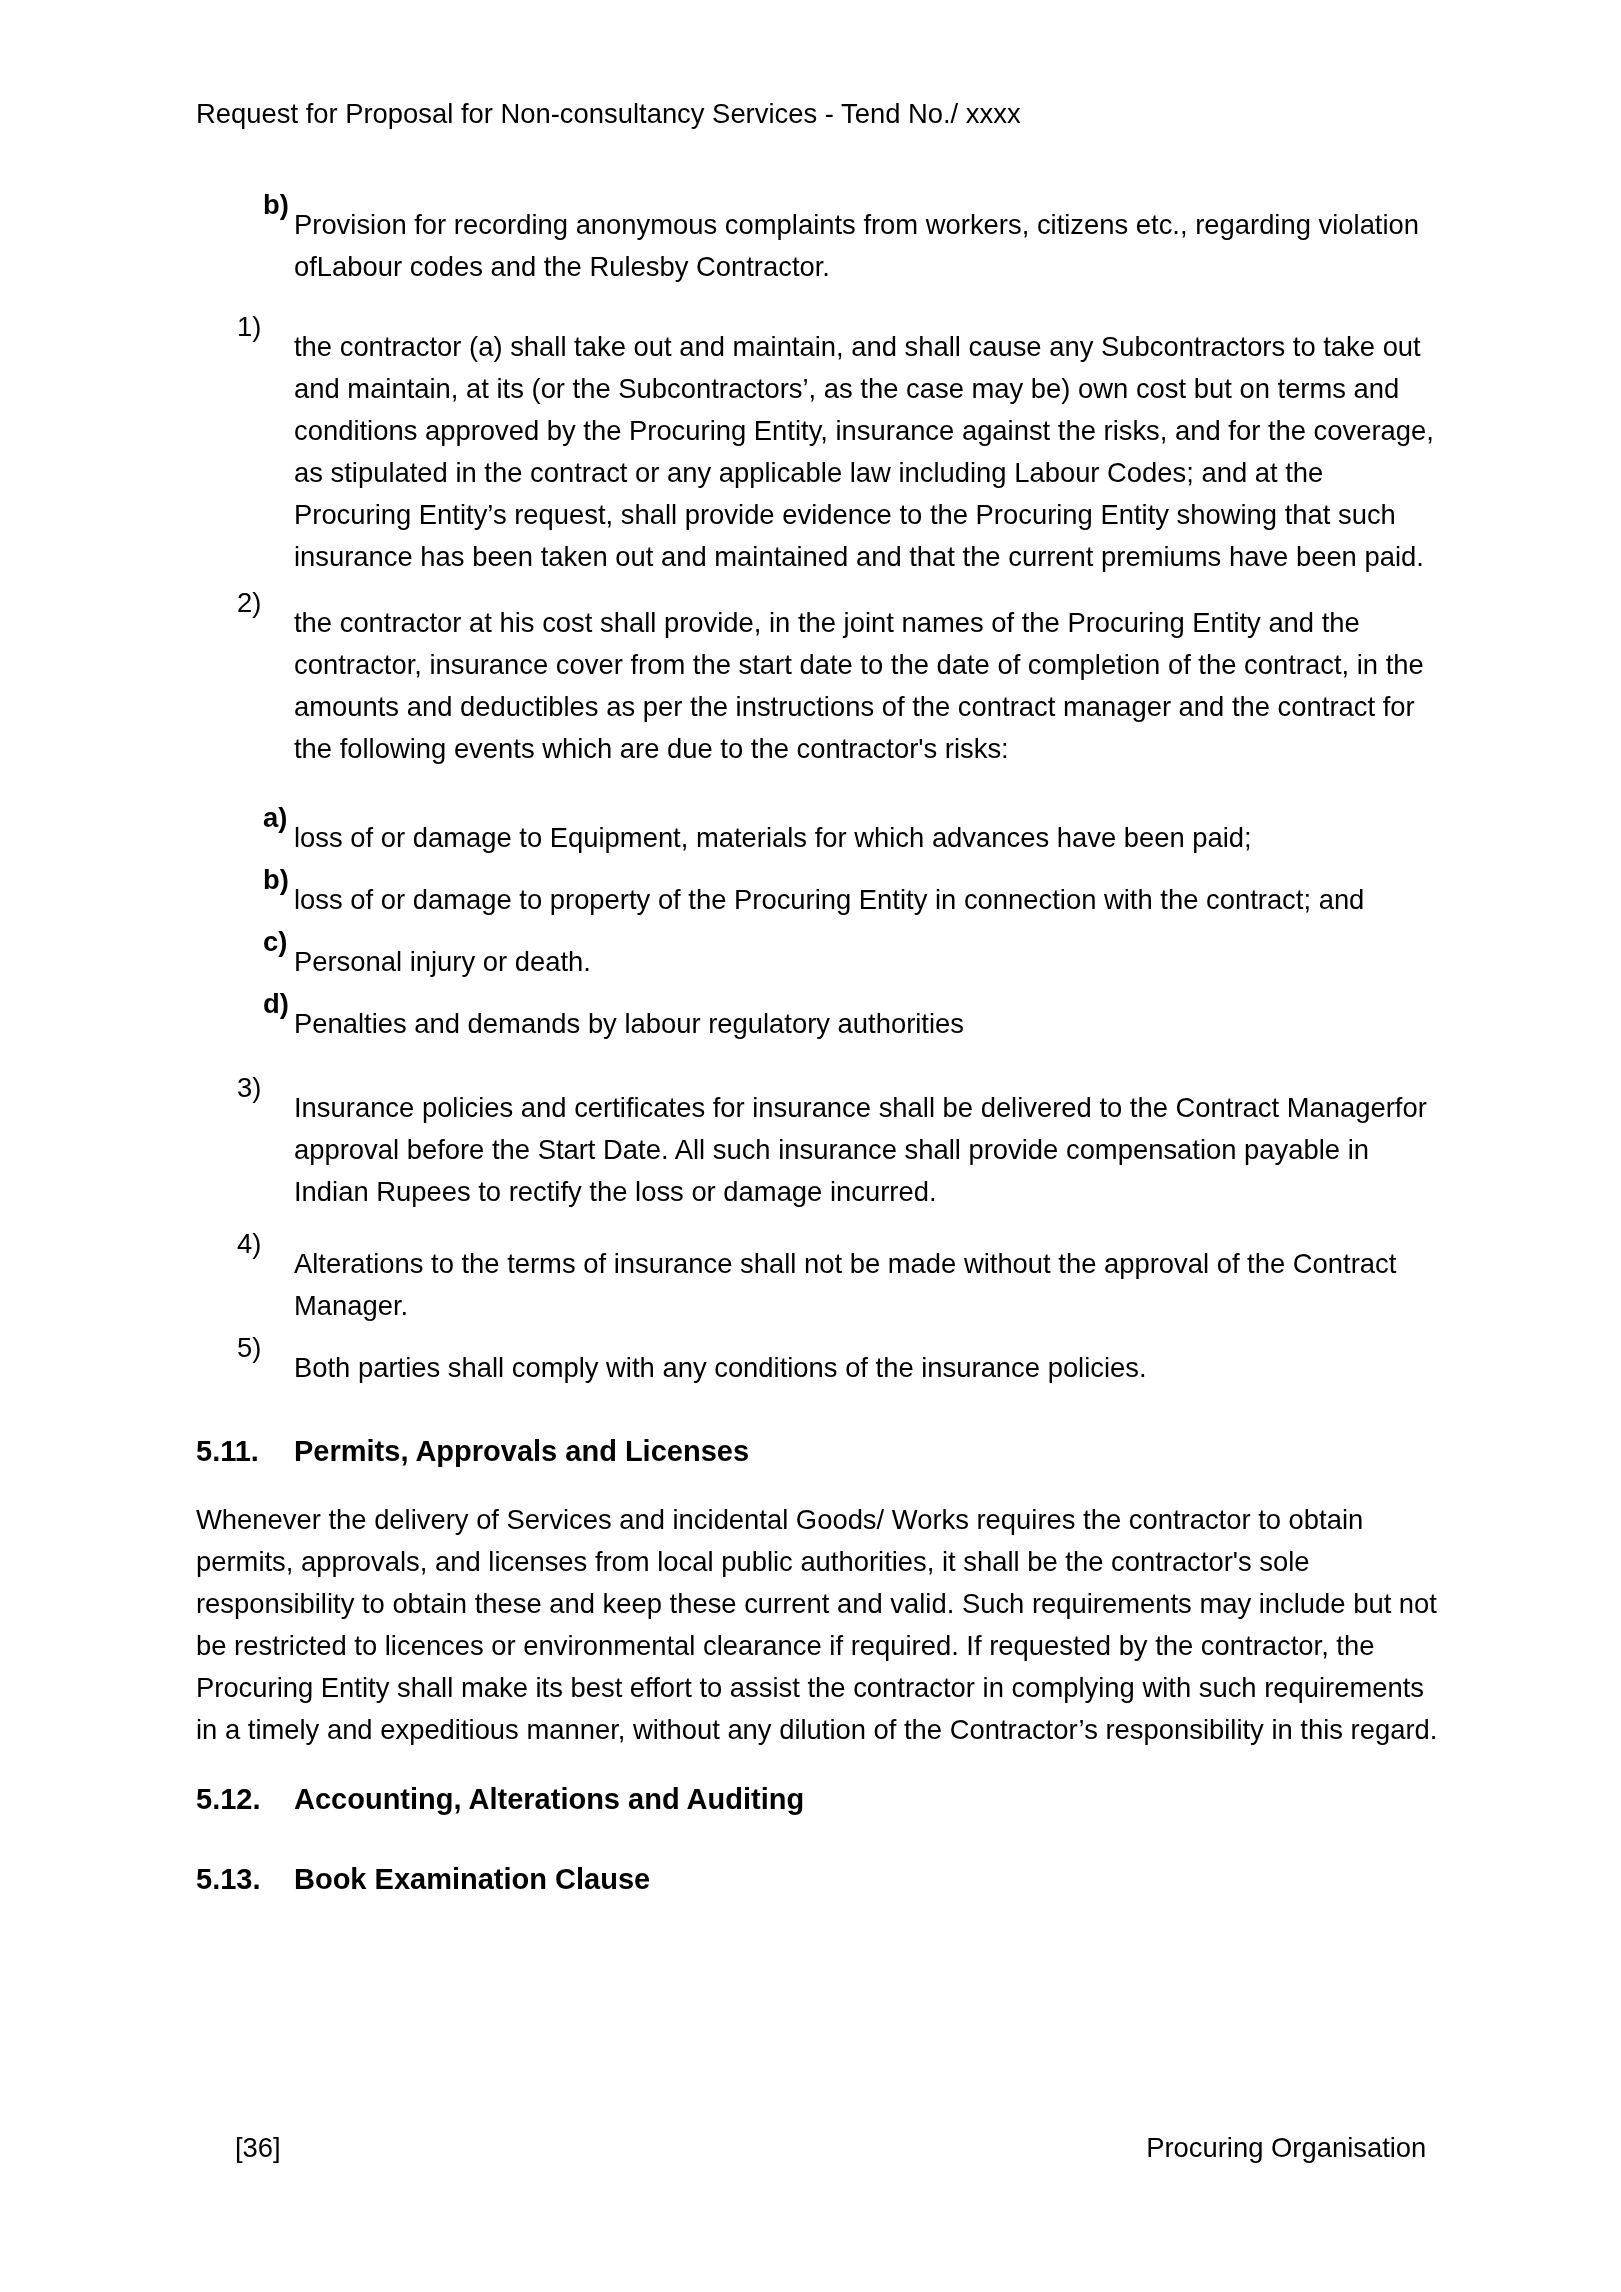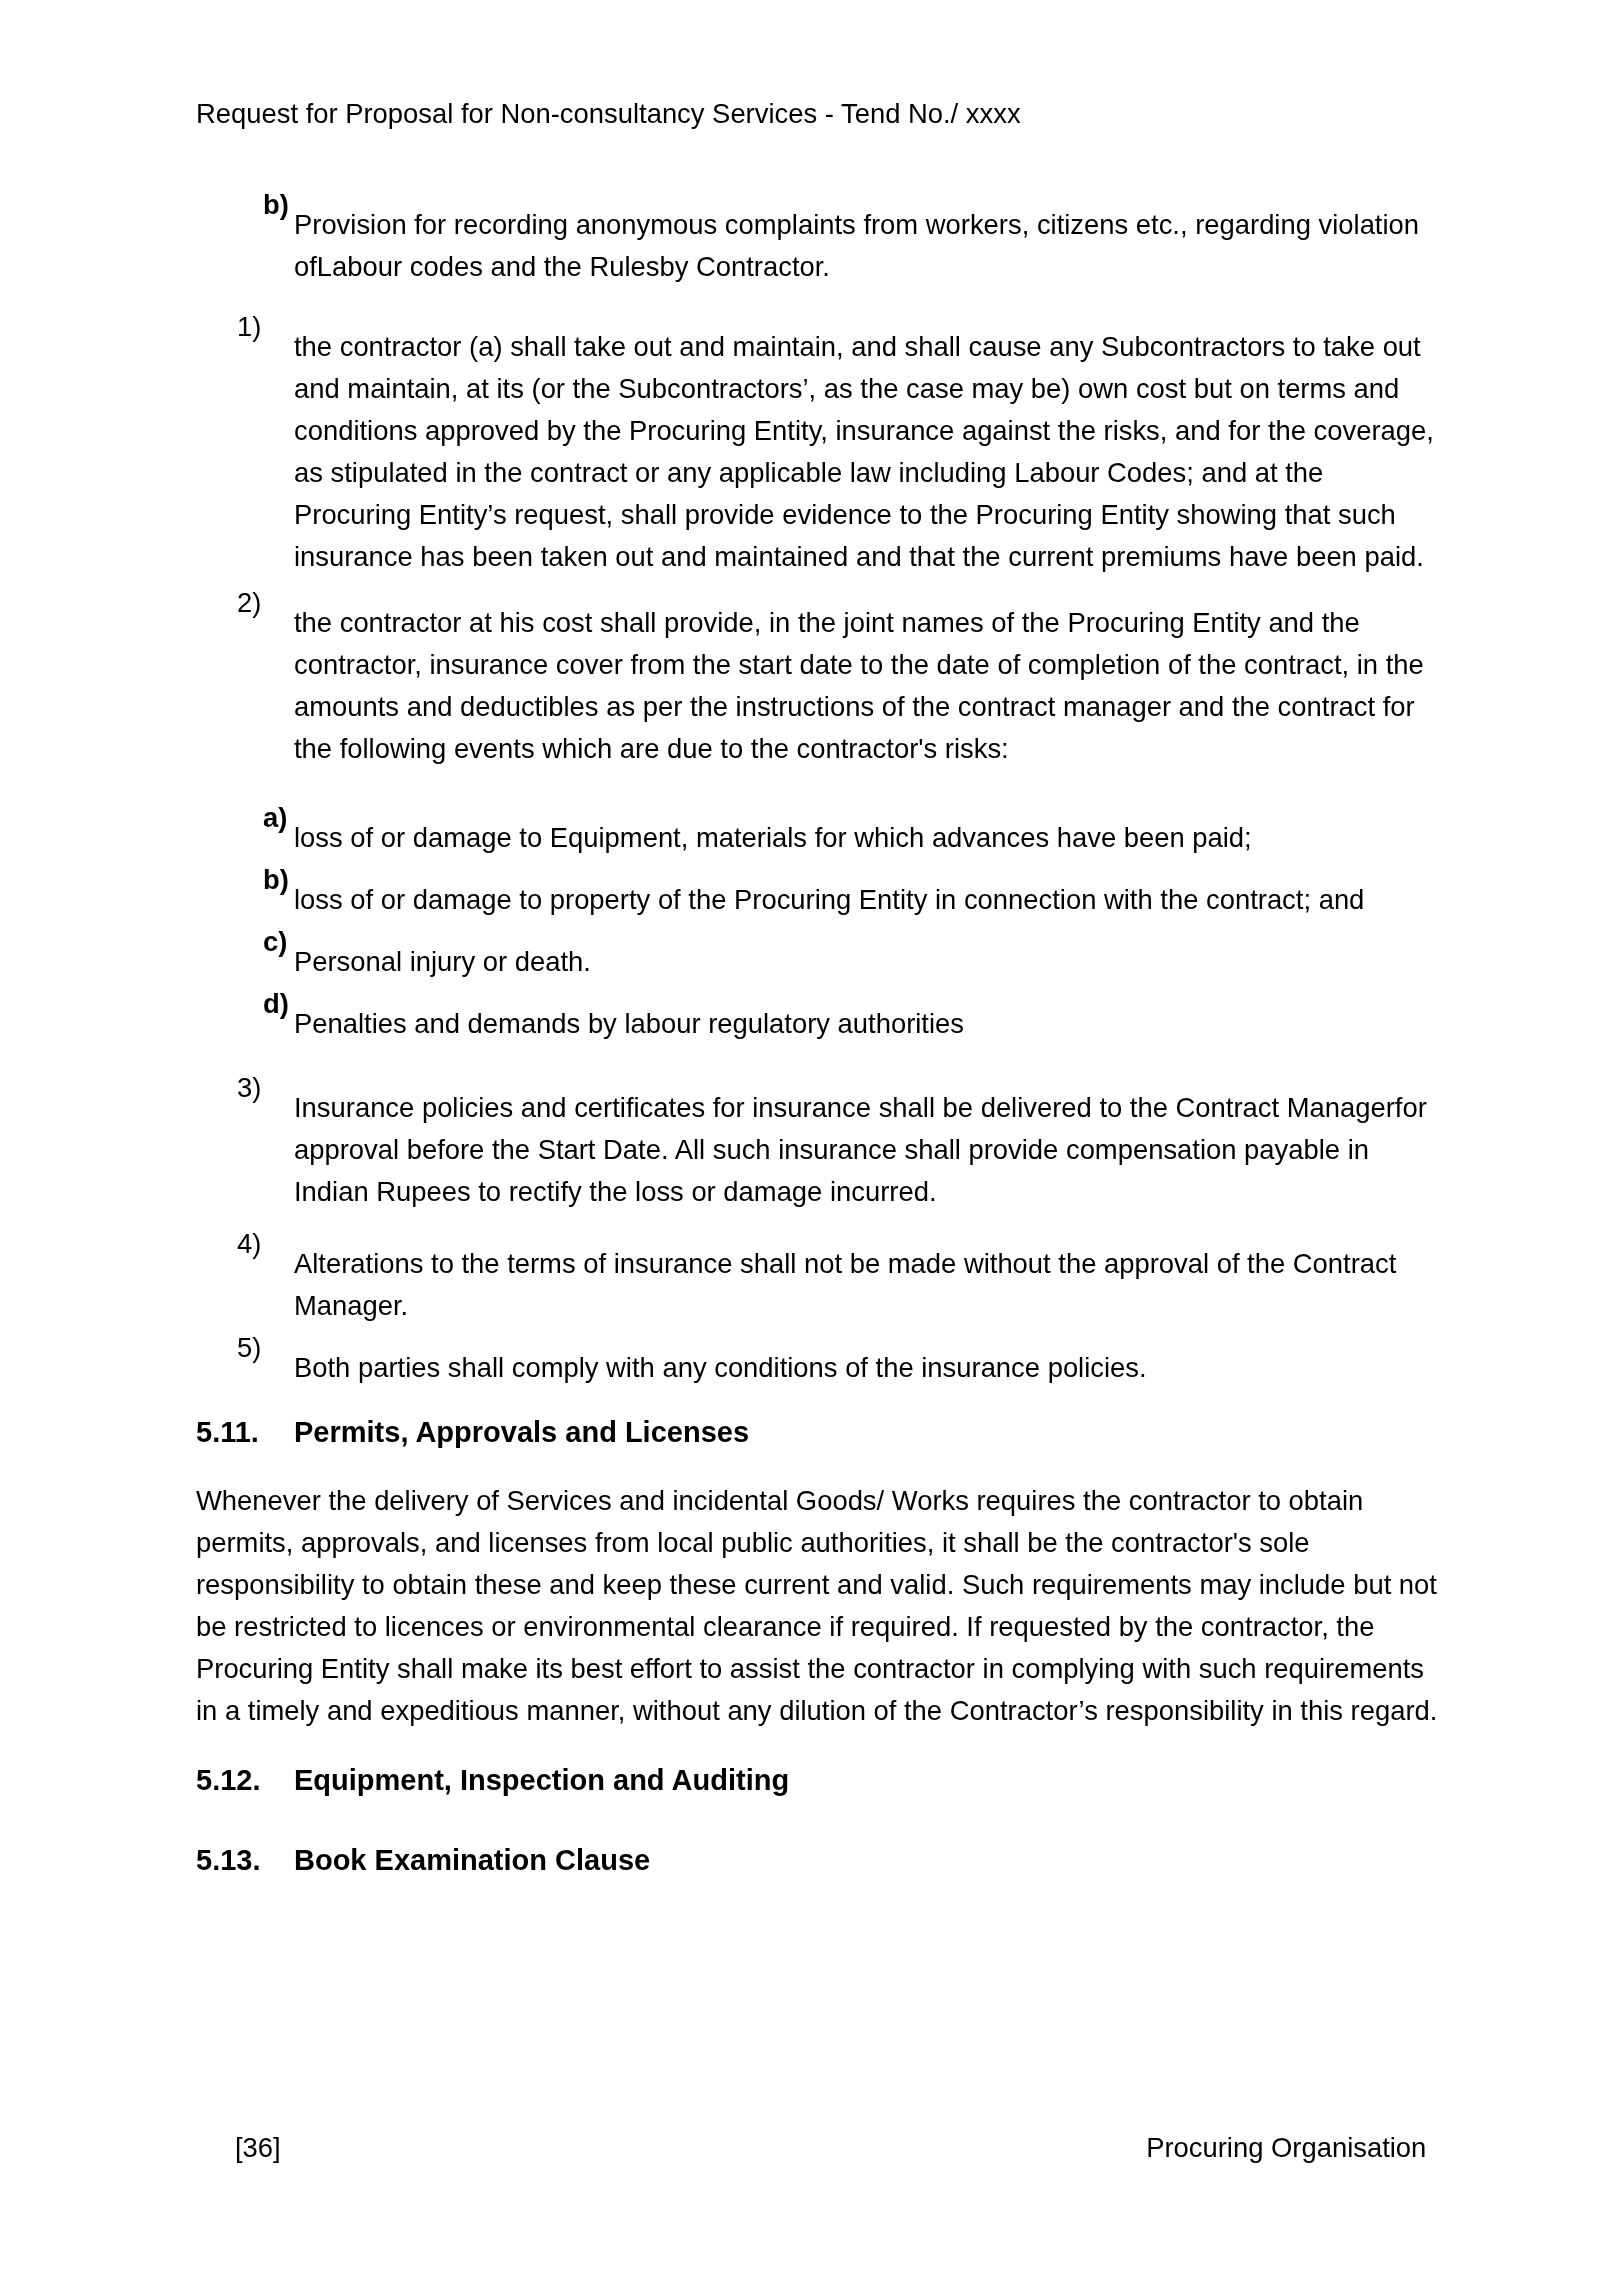--- a/index.html
+++ b/index.html
@@ -34,21 +34,21 @@
   .intro-row{margin-top:49px;padding-left:67px;}
   .intro-row .lbl{width:31px;flex:0 0 31px;font-weight:bold;}
   .heading{
     font-weight:bold;
     font-size:29px;
     line-height:45px;
     white-space:nowrap;
   }
   .heading .h-num{display:inline-block;width:98px;}
   .h-510{margin-top:41px;}
-  .h-511{margin-top:21px;}
+  .h-511{margin-top:40px;}
   .h-512{margin-top:26.5px;}
   .h-513{margin-top:35px;}
   .list-row{padding-left:41px;}
   .list-row .lbl{width:57px;flex:0 0 57px;}
   .it-1{margin-top:17.6px;}
   .it-2{margin-top:4.9px;}
   .it-3{margin-top:22.5px;}
   .it-4{margin-top:9.8px;}
   .sub-list{margin-top:26.5px;}
   .sub-row{padding-left:67px;}
@@ -123,21 +123,21 @@
       <div class="txt">Both parties shall comply with any conditions of the insurance policies.</div>
     </div>
 
     <div class="heading h-511">
       <span class="h-num">5.11.</span><span class="h-title">Permits, Approvals and Licenses</span>
     </div>
 
     <div class="body-text para">Whenever the delivery of Services and incidental Goods/ Works requires the contractor to obtain permits, approvals, and licenses from local public authorities, it shall be the contractor's sole responsibility to obtain these and keep these current and valid. Such requirements may include but not be restricted to licences or environmental clearance if required. If requested by the contractor, the Procuring Entity shall make its best effort to assist the contractor in complying with such requirements in a timely and expeditious manner, without any dilution of the Contractor’s responsibility in this regard.</div>
 
     <div class="heading h-512">
-      <span class="h-num">5.12.</span><span class="h-title">Equipment, Inspection and Auditing</span>
+      <span class="h-num">5.12.</span><span class="h-title">Accounting, Alterations and Auditing</span>
     </div>
 
 
     <div class="heading h-513">
       <span class="h-num">5.13.</span><span class="h-title">Book Examination Clause</span>
     </div>
 
     <div class="footer">
       <span>[36]</span>
       <span>Procuring Organisation</span>

